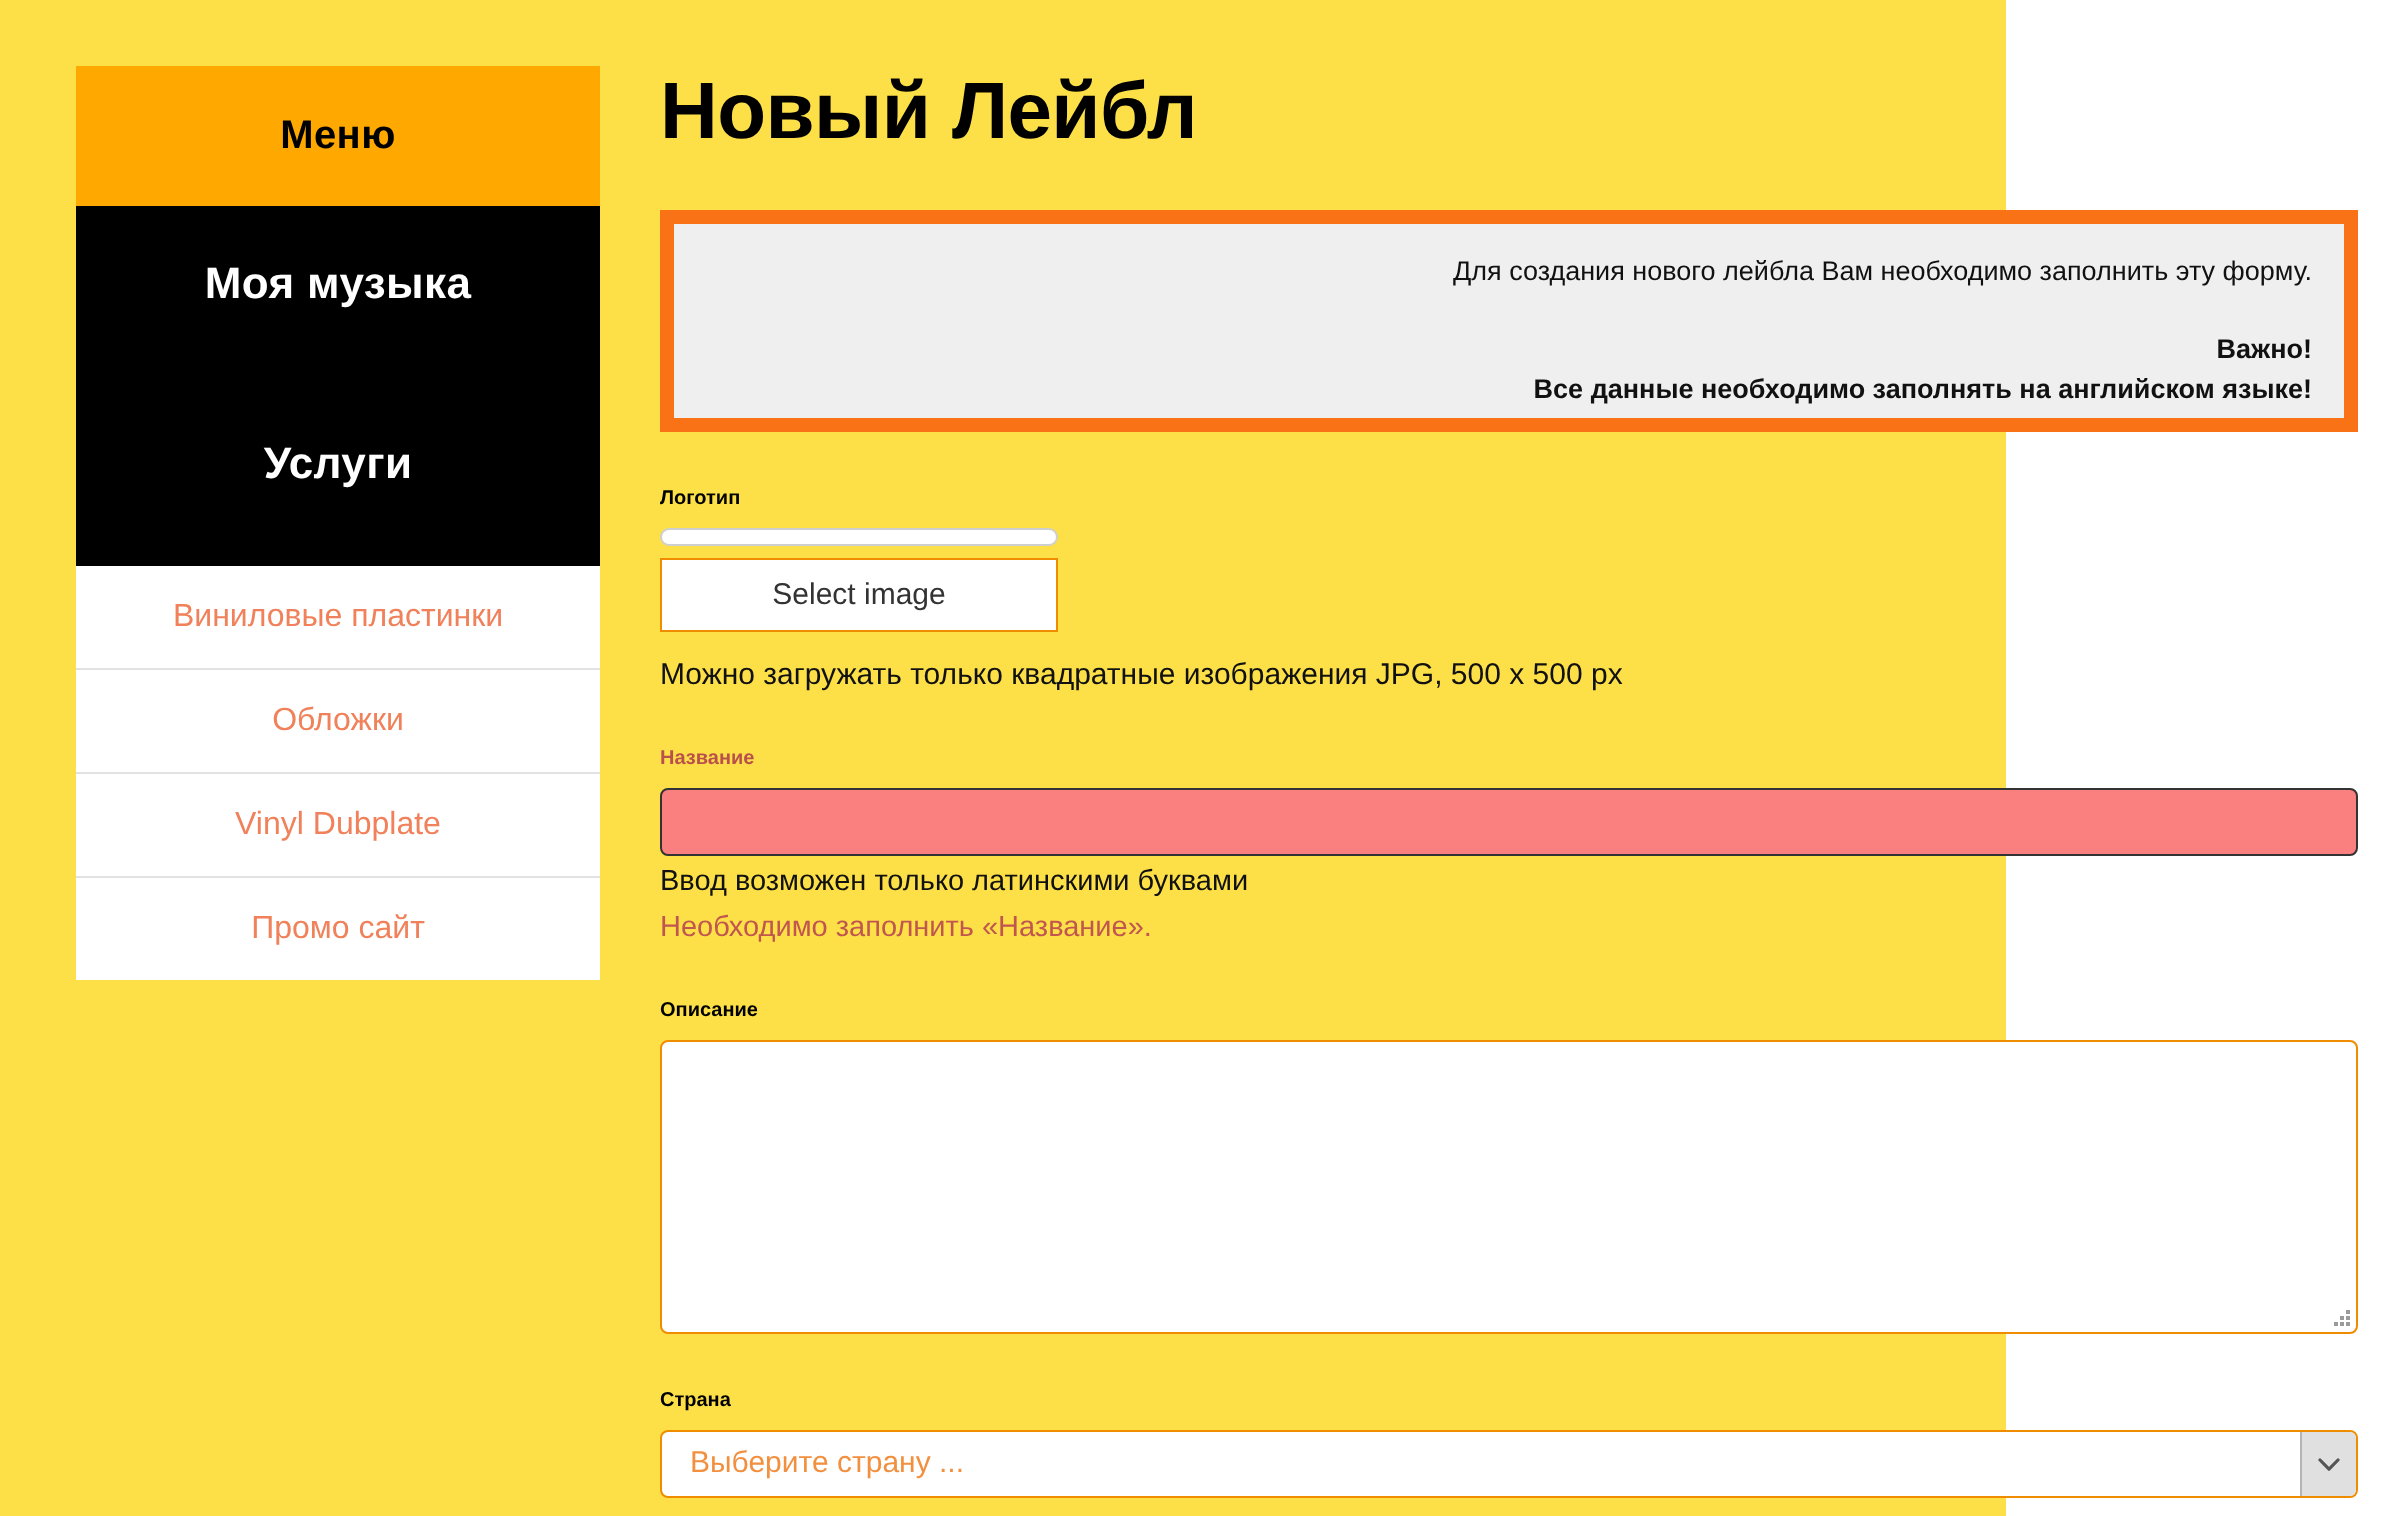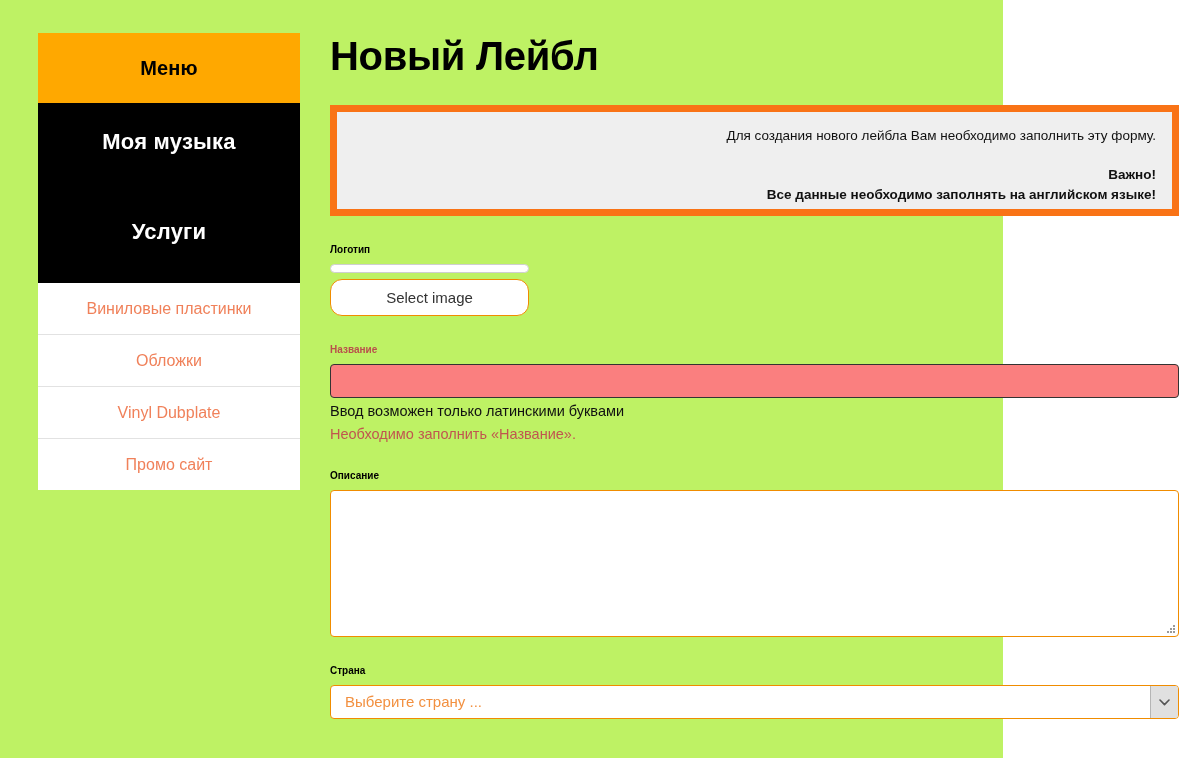--- a/index.html
+++ b/index.html
@@ -9,21 +9,21 @@
     overflow: hidden;
     background: #ffffff;
     font-family: "Liberation Sans", sans-serif;
     color: #1a1a1a;
   }
 
   .page {
     position: relative;
     width: 1003px;
     height: 758px;
-    background: #bef264;
+    background: #fde047;
   }
 
   
   .sidebar {
     position: absolute;
     left: 38px;
     top: 33px;
     width: 262px;
   }
 
@@ -110,21 +110,21 @@
     border-radius: 6px;
     background: #ffffff;
     margin-bottom: 6px;
   }
 
   .btn-select {
     display: block;
     width: 199px;
     padding: 9px 10px;
     border: 1px solid #f08c00;
-    border-radius: 12px;
+    border-radius: 0;
     background: #ffffff;
     color: #333333;
     font-size: 15px;
     text-align: center;
     cursor: pointer;
     font-family: "Liberation Sans", sans-serif;
   }
 
   .hint {
     font-size: 15px;
@@ -259,20 +259,21 @@
       <div class="bold">Все данные необходимо заполнять на английском языке!</div>
     </div>
 
     <div class="field-block">
       <label class="field-label">Логотип</label>
 
       <div class="thin-bar"></div>
 
       <button type="button" class="btn-select">Select image</button>
 
+      <div class="hint">Можно загружать только квадратные изображения JPG, 500 x 500 px</div>
     </div>
 
     <div class="field-block">
       <label class="field-label error-label">Название</label>
 
       <input class="input-text" type="text" autofocus="" placeholder="" style="">
 
       <div class="hint-small">Ввод возможен только латинскими буквами</div>
 
       <div class="error-msg">Необходимо заполнить «Название».</div>

